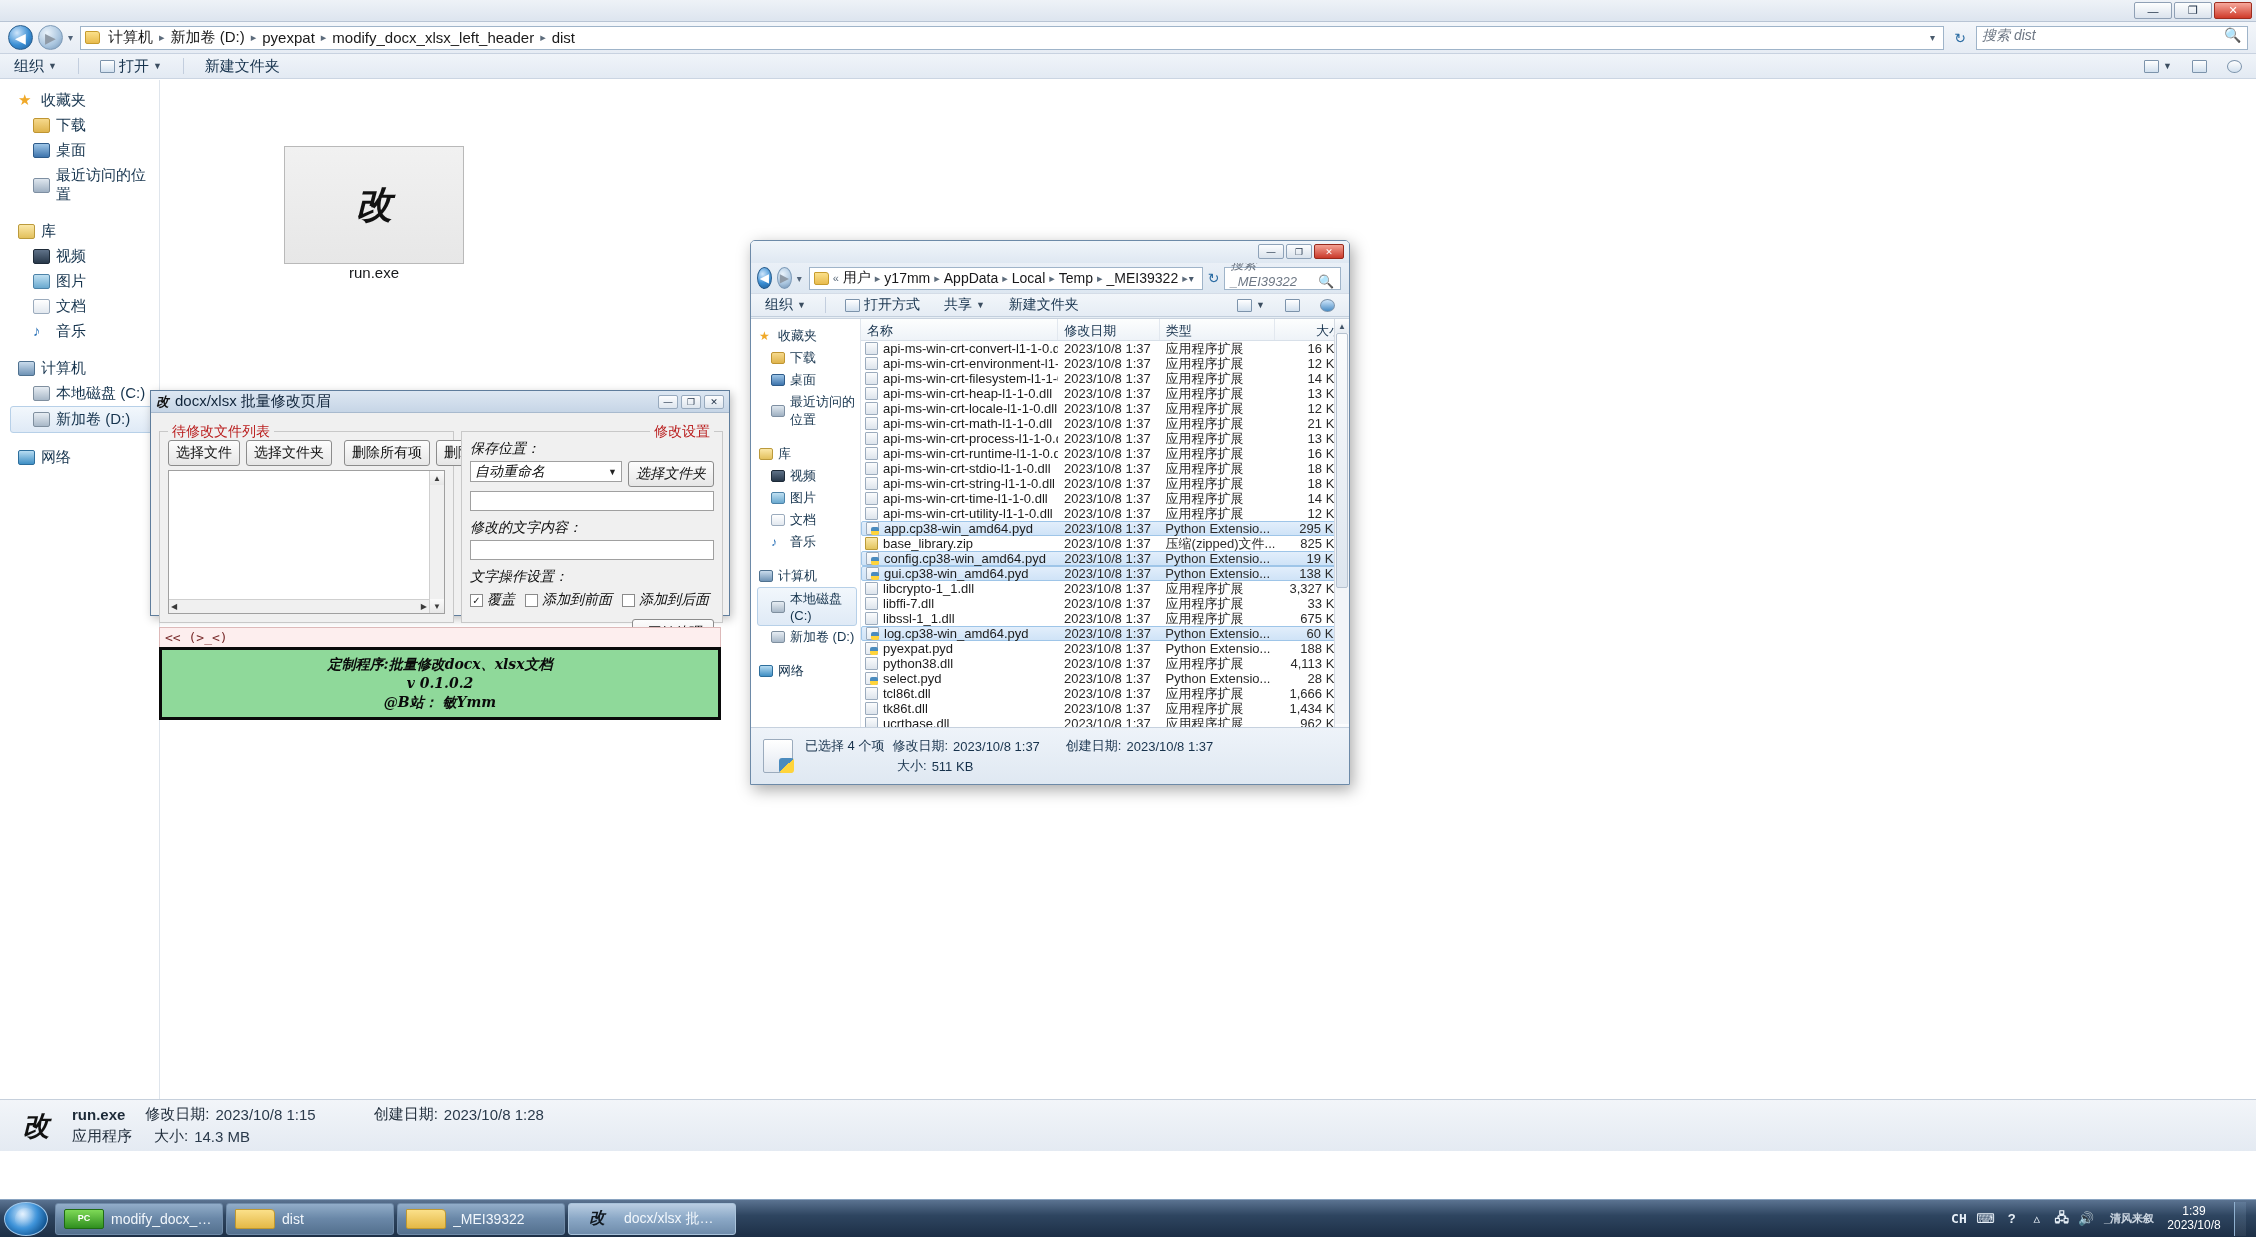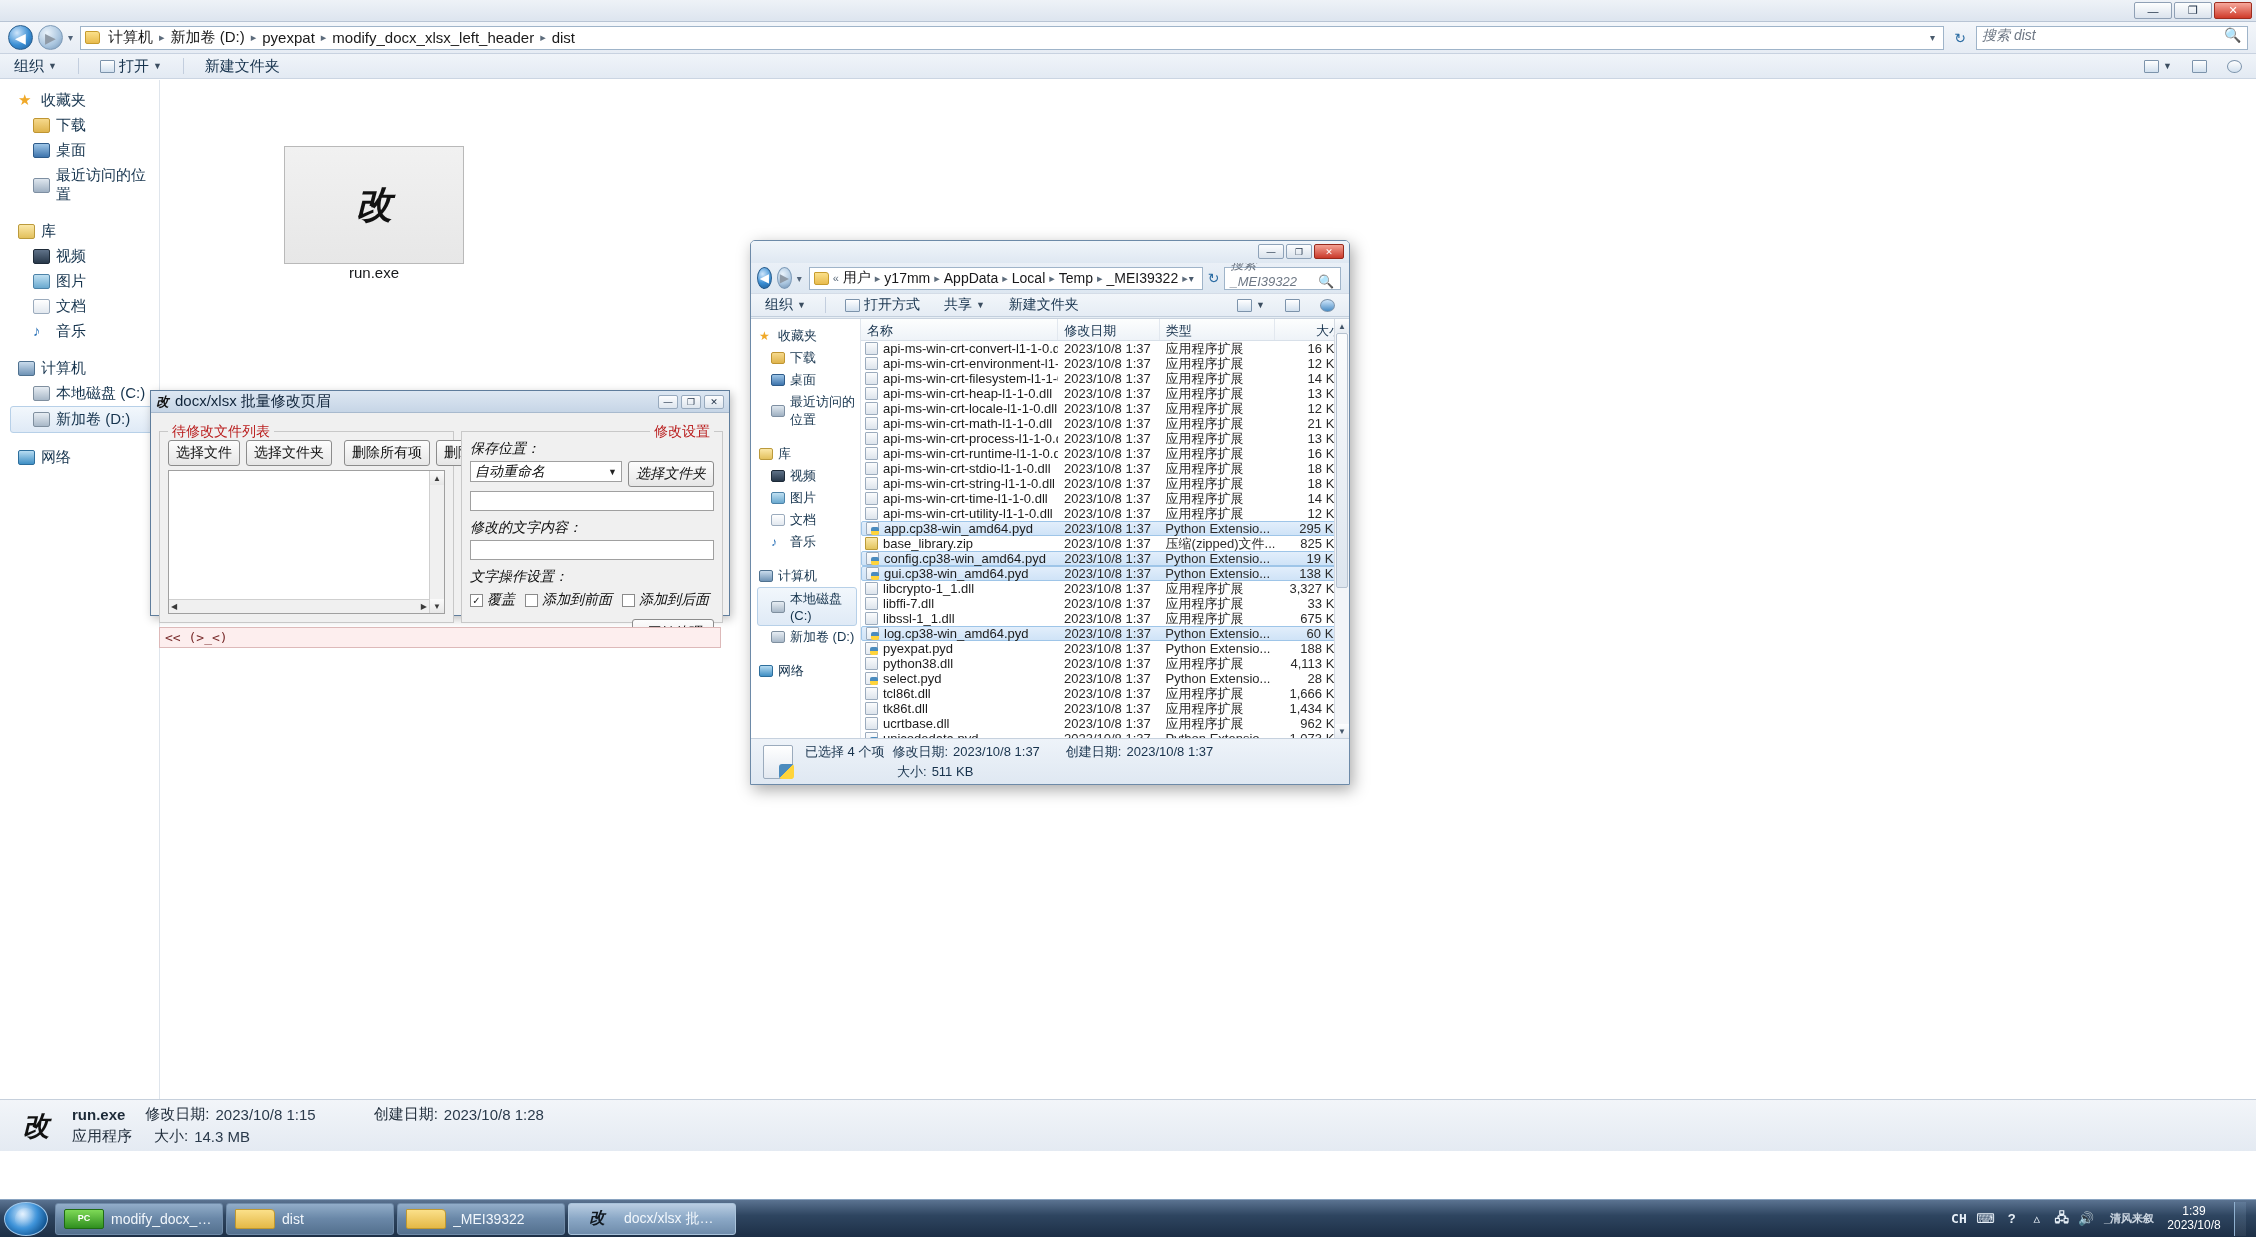--- a/index.html
+++ b/index.html
@@ -226,21 +226,21 @@
   .row .rsize{ width:80px; text-align:right; color:#2a2a2a;}
 
   .mei-vscroll{ position:absolute; right:0; top:0; bottom:0; width:15px;
      background:#f3f5f8; border-left:1px solid #d4dae2;}
   .mvs-arrow{ height:14px; display:flex;align-items:center;justify-content:center;
      font-size:8px;color:#44566a; background:linear-gradient(#fcfdfe,#e7ecf2);}
   .mvs-thumb{ position:absolute; left:1px; right:1px; top:14px; height:255px;
      background:linear-gradient(#fbfcfd,#dde5ee); border:1px solid #b6c2d0; border-radius:2px;}
   .mvs-arrow.bot{ position:absolute; bottom:0; left:0; right:0;}
 
-  .mei-status{ position:absolute; left:0; right:0; bottom:0; height:46px;
+  .mei-status{ position:absolute; left:0; right:0; bottom:0; height:57px;
      background:linear-gradient(#eef3f9,#dfe8f2); border-top:1px solid #c6d1de;
      display:flex; align-items:center; padding:0 12px; gap:12px;}
   .mst-ico{ width:30px;height:34px;
      background:linear-gradient(#ffffff,#e2e8f0); border:1px solid #9babbd;
      position:relative; border-radius:2px;}
   .mst-ico:after{ content:""; position:absolute; right:-2px; bottom:-1px;
      width:15px;height:15px;border-radius:3px;
      background:linear-gradient(135deg,#4b8bbe 50%,#ffd43b 50%);}
   .mst-lines{ display:flex; flex-direction:column; gap:2px; font-size:13px; color:#17324c;}
   .mst-r{ display:flex; align-items:center;}
@@ -520,20 +520,25 @@
         </div>
 
         <div style="display:flex;justify-content:flex-end;margin-top:10px;">
           <div class="btn" style="padding:4px 12px;">开始处理</div>
         </div>
       </div>
     </div>
 
     <div class="logline" style="top:214px;">&lt;&lt; (&gt;_&lt;)</div>
 
+    <div class="banner" style="top:234px;">
+      <div>定制程序:批量修改docx、xlsx文档</div>
+      <div>v 0.1.0.2</div>
+      <div>@B站： 敏Ymm</div>
+    </div>
   </div>
 </div>
 
 <div id="mei-window">
   <div class="mei-titlebar">
     <div class="mei-wc">
       <div>—</div>
       <div>❐</div>
       <div class="close">✕</div>
     </div>

